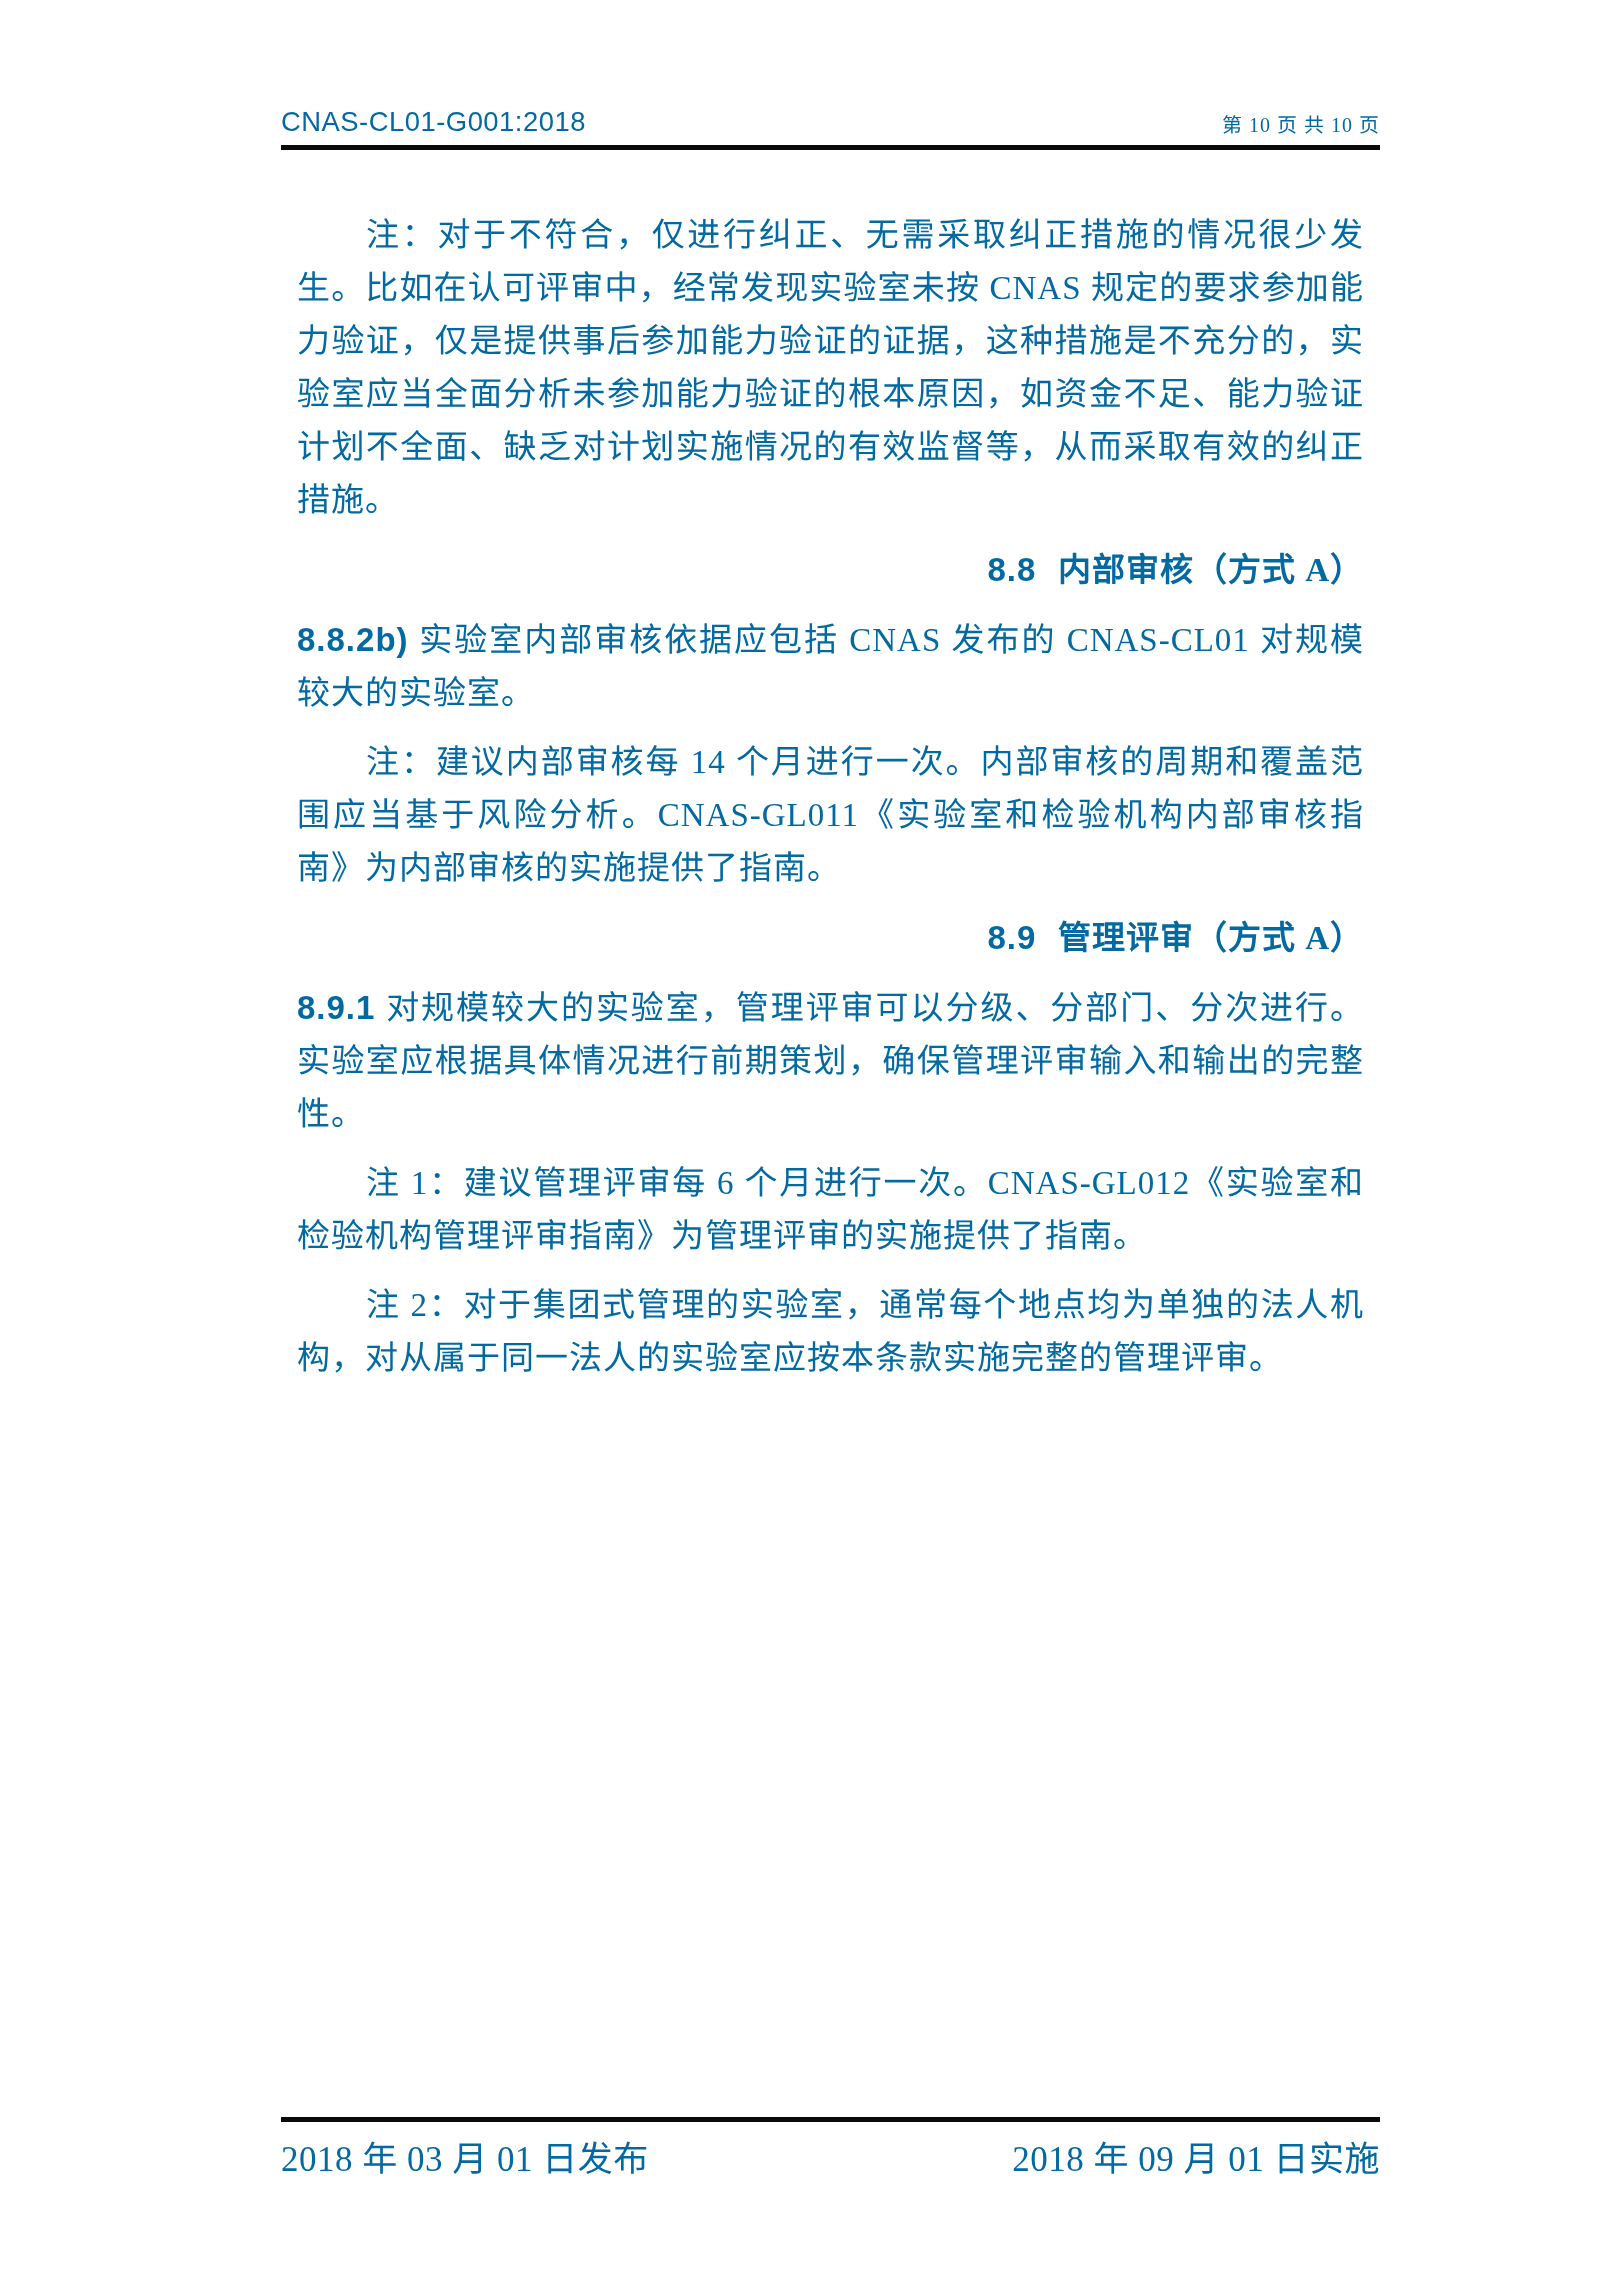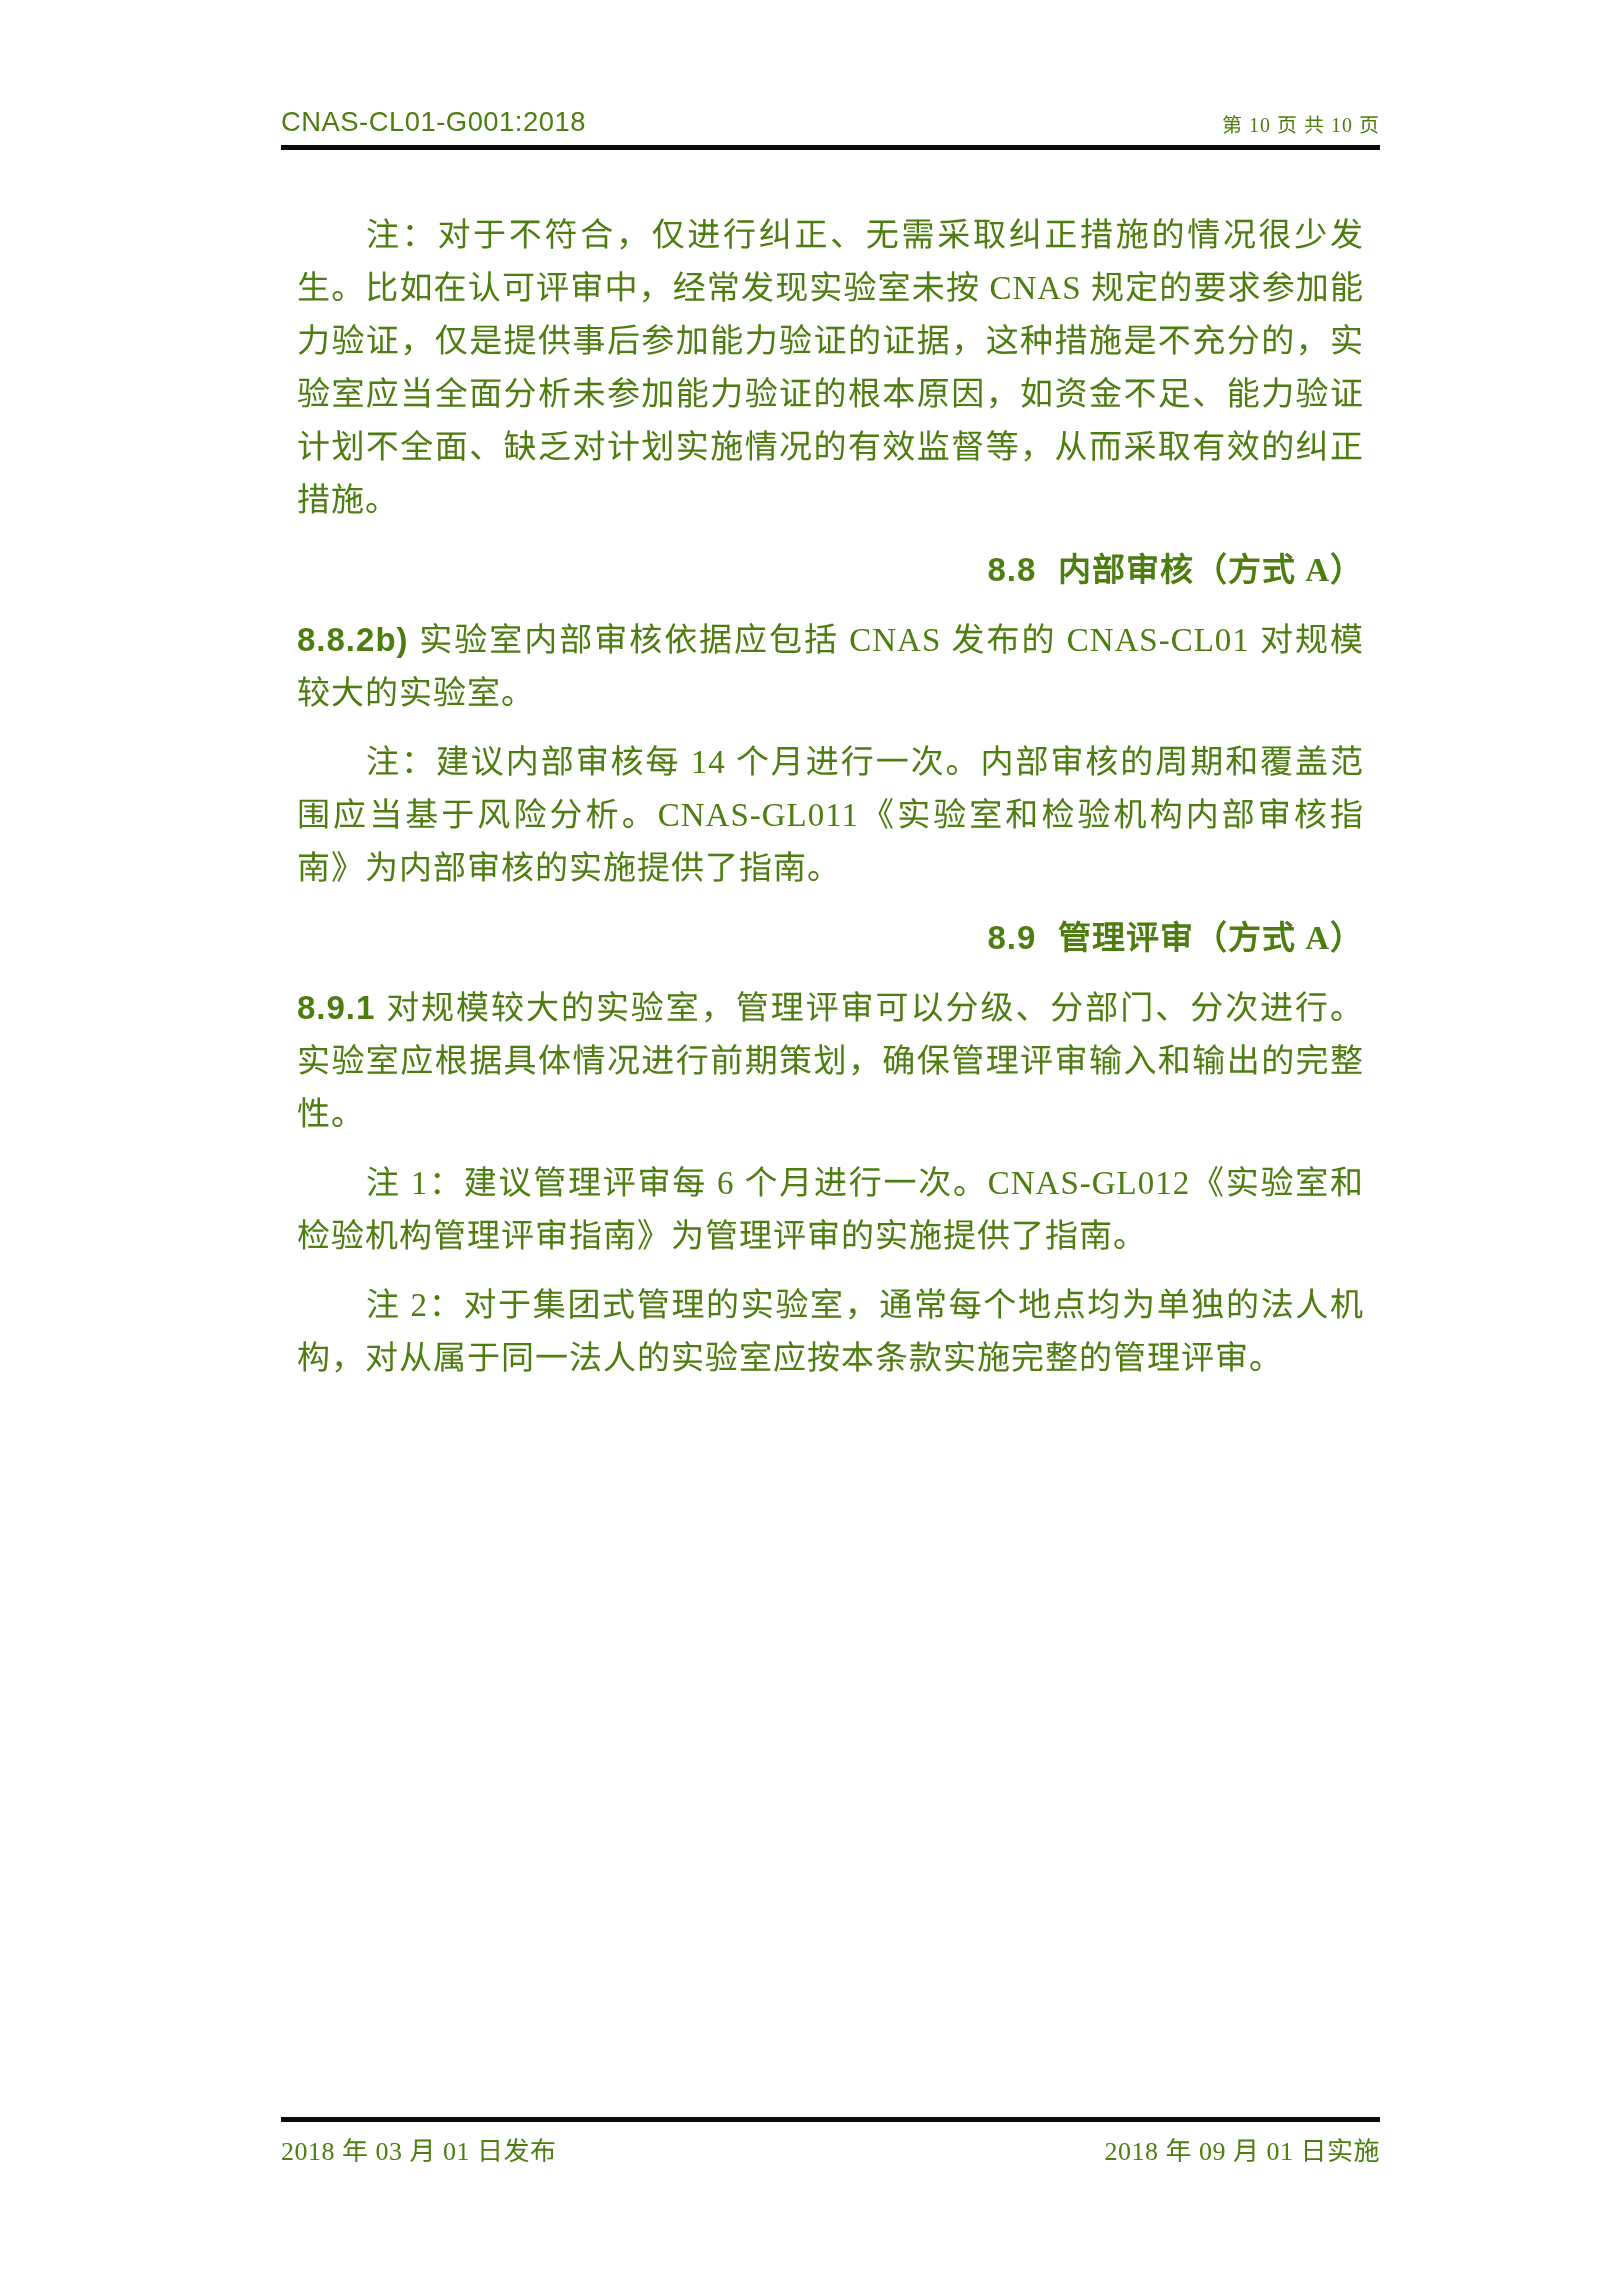--- a/index.html
+++ b/index.html
@@ -1,21 +1,21 @@
 <!DOCTYPE html>
 <html lang="zh-CN"><head>
 <meta charset="utf-8">
 <style>
   html, body { margin: 0; padding: 0; background: #ffffff; }
   .page {
     position: relative;
     width: 1621px;
     height: 2293px;
     background: #ffffff;
-    color: #4d7c0f;
+    color: #0369a1;
     font-family: "Liberation Serif", "DejaVu Serif", serif;
     overflow: hidden;
   }
   
   .header {
     position: absolute;
     left: 281px;
     top: 106px;
     width: 1099px;
     display: flex;
@@ -63,21 +63,21 @@
   
   .footer {
     position: absolute;
     left: 281px;
     top: 2117px;
     width: 1099px;
     border-top: 5.9px solid #0a0a0a;
     padding-top: 7.8px;
     display: flex;
     justify-content: space-between;
-    font-size: 26px;
+    font-size: 35px;
     letter-spacing: 0.5px;
   }
 </style>
 </head>
 <body>
 
 <div class="page">
 
   <div class="header">
     <span class="doc-number">CNAS-CL01-G001:2018</span>

